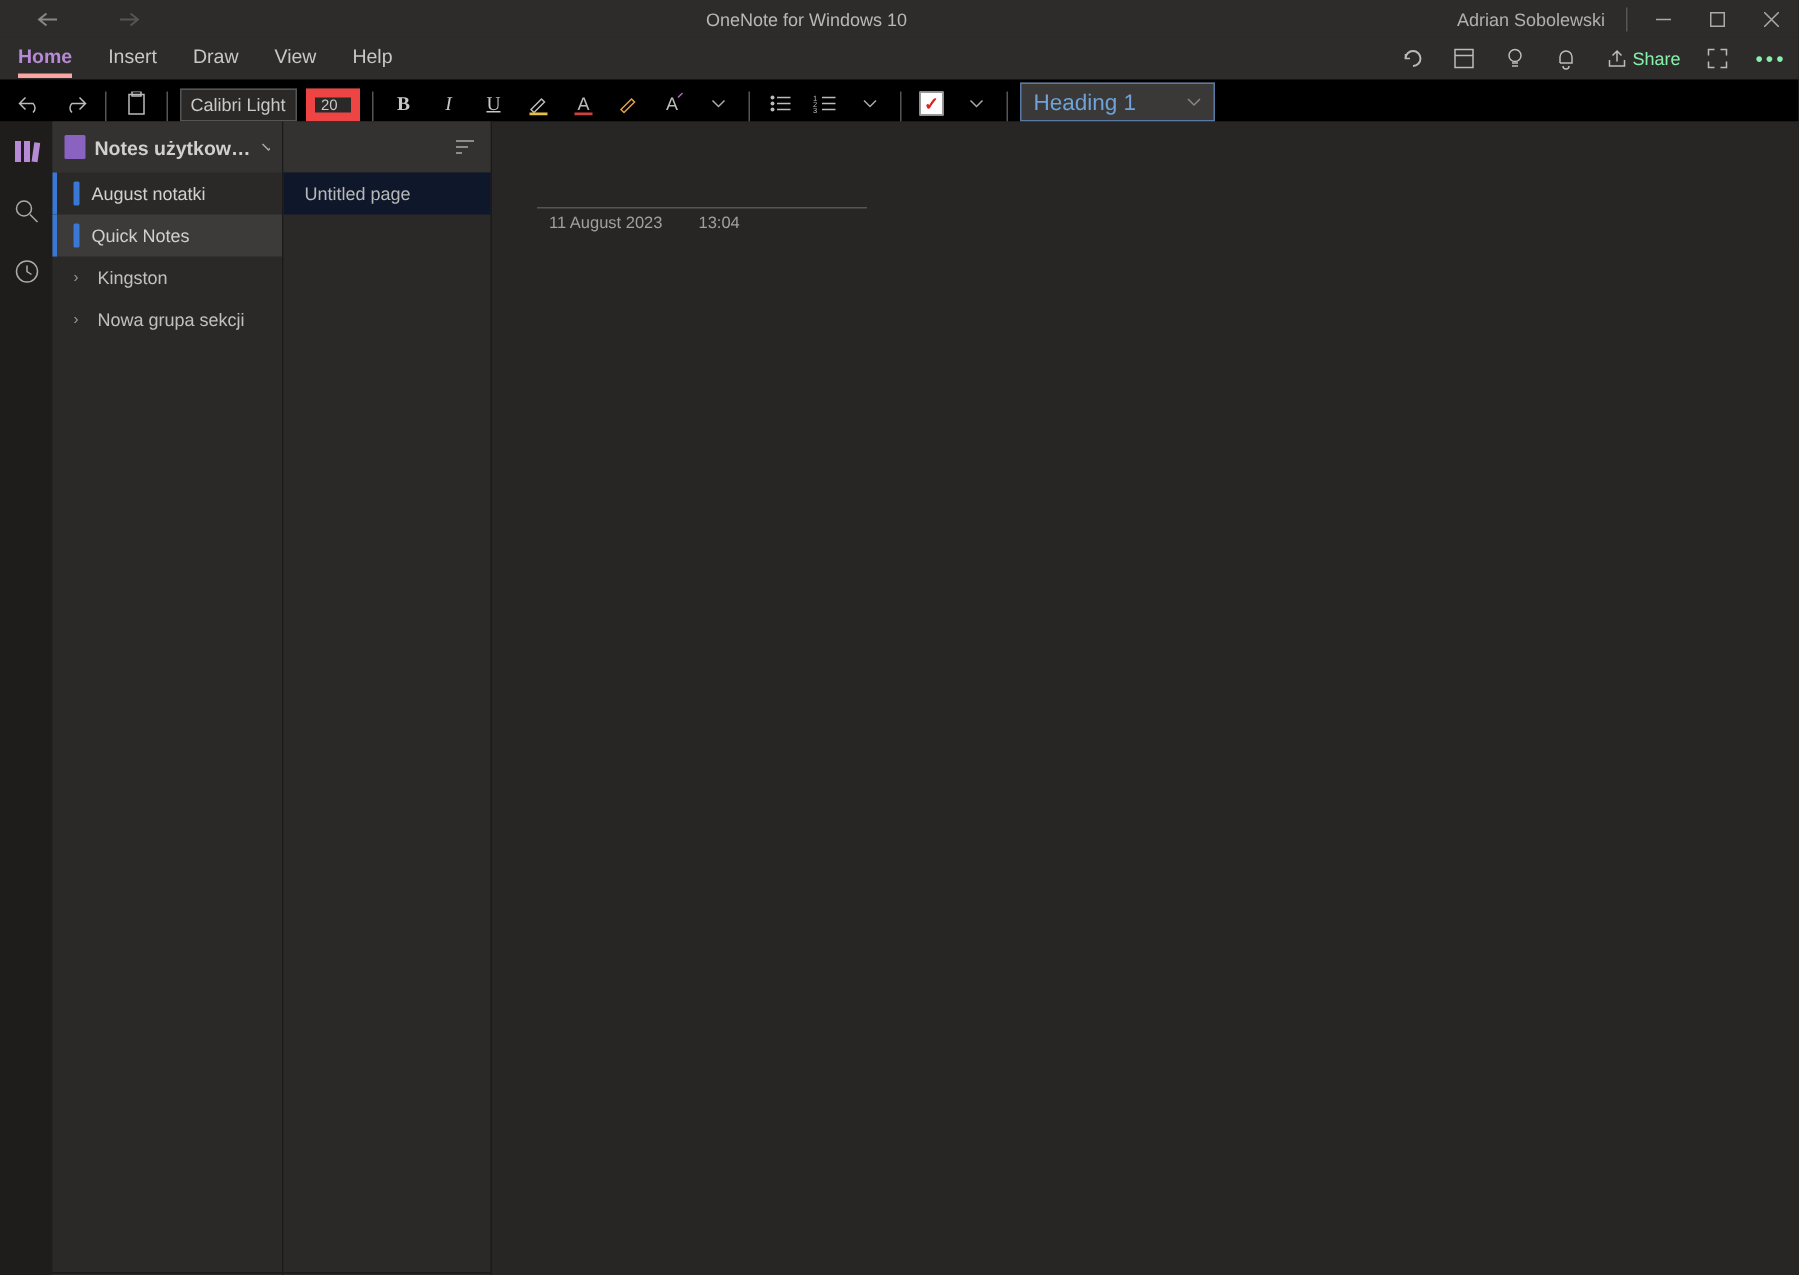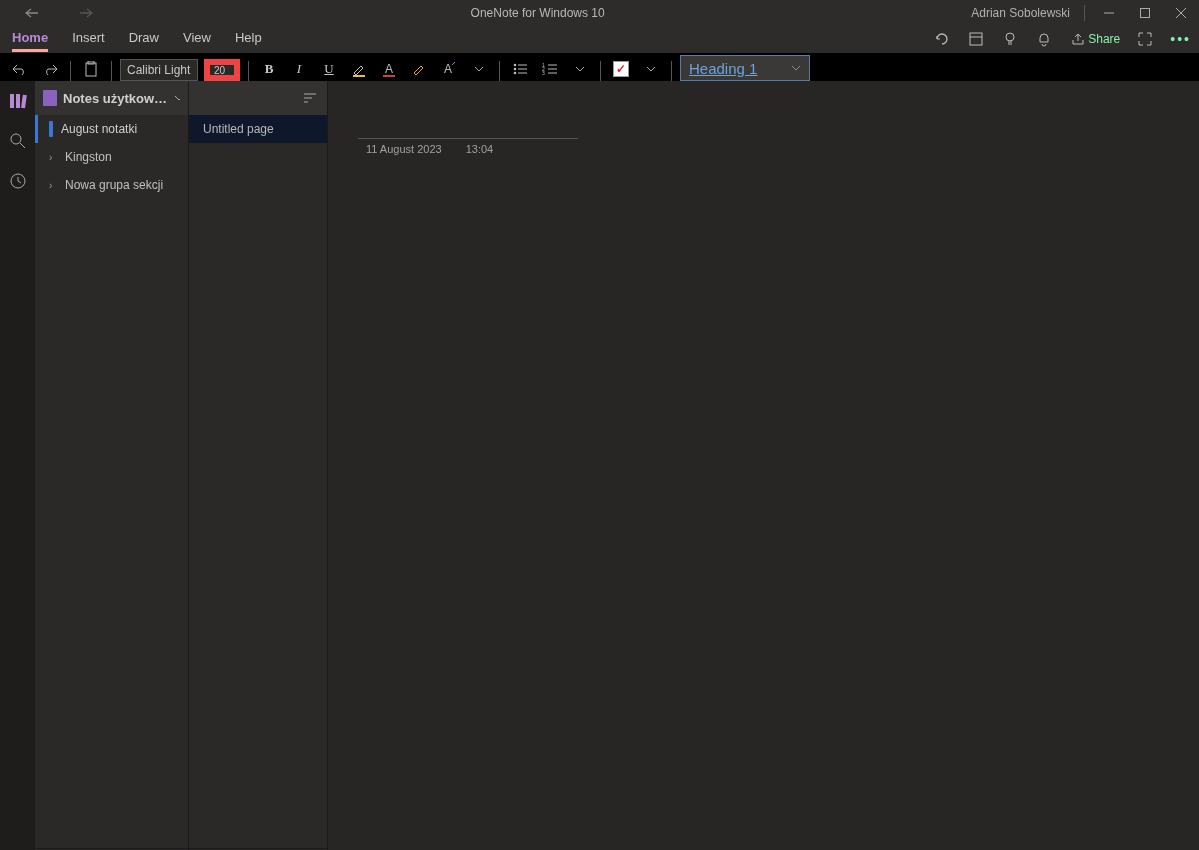--- a/index.html
+++ b/index.html
@@ -23,21 +23,21 @@
 .right-icons { display:flex; gap:18px; align-items:center; color:#86efac; font-size:14px; }
 .right-icons .share { display:flex; align-items:center; gap:4px; font-size:12px; }
 
 
 .toolbar { height:28px; background:#000000; display:flex; align-items:flex-end; gap:6px; padding:0 8px; font-size:13px; }
 .tbtn { width:24px; height:24px; display:flex; align-items:center; justify-content:center; color:#c8c8c8; cursor:pointer; }
 .tsep { width:1px; height:20px; background:#555; margin:0 2px; }
 .font-name { width:78px; height:22px; background:#2a2928; border:1px solid #555; padding:0 6px; font-size:12px; color:#c8c8c8; display:flex; align-items:center; }
 .font-size { width:36px; height:22px; background:#2a2928; border:6px solid #ef4444; padding:0 4px; font-size:10px; color:#c8c8c8; display:flex; align-items:center; }
 .todo-box { width:16px; height:16px; background:#fff; border:1px solid #999; display:flex; align-items:center; justify-content:center; color:#d22; font-weight:bold; font-size:12px; }
-.style-picker { width:130px; height:26px; border:1px solid #5a7aa6; background:#3a3937; display:flex; align-items:center; justify-content:space-between; padding:0 8px; color:#6ea2d8; font-size:15px; font-family:"Calibri Light","Segoe UI Light",sans-serif;text-decoration:underline; }
+.style-picker { width:130px; height:26px; border:1px solid #5a7aa6; background:#3a3937; display:flex; align-items:center; justify-content:space-between; padding:0 8px; color:#6ea2d8; font-size:15px; font-family:"Calibri Light","Segoe UI Light",sans-serif; }
 
 
 .main { display:flex; height:797px; }
 
 
 .rail { width:35px; background:#1e1d1c; display:flex; flex-direction:column; align-items:center; gap:16px; padding-top:8px; }
 .rail-btn { width:24px; height:24px; display:flex; align-items:center; justify-content:center; color:#aaa; cursor:pointer; }
 .rail-btn.active { color:#b78ad6; }
 
 
@@ -275,20 +275,25 @@
       <svg width="10" height="6">
           <path d="M1 1 L5 5 L9 1" stroke="#aaa" fill="none"></path>
         </svg>
     </div>
 
     <div class="sec-item" style="position:relative;">
       <div class="accent"></div>
       <div class="sec-color"></div>
       <span>August notatki</span>
     </div>
+    <div class="sec-item selected" style="position:relative;">
+      <div class="accent"></div>
+      <div class="sec-color"></div>
+      <span>Quick Notes</span>
+    </div>
     <div class="sec-group">
       <span class="chev">›</span>
       <span>Kingston</span>
     </div>
     <div class="sec-group">
       <span class="chev">›</span>
       <span>Nowa grupa sekcji</span>
     </div>
 
     <div style="flex:1;"></div>

